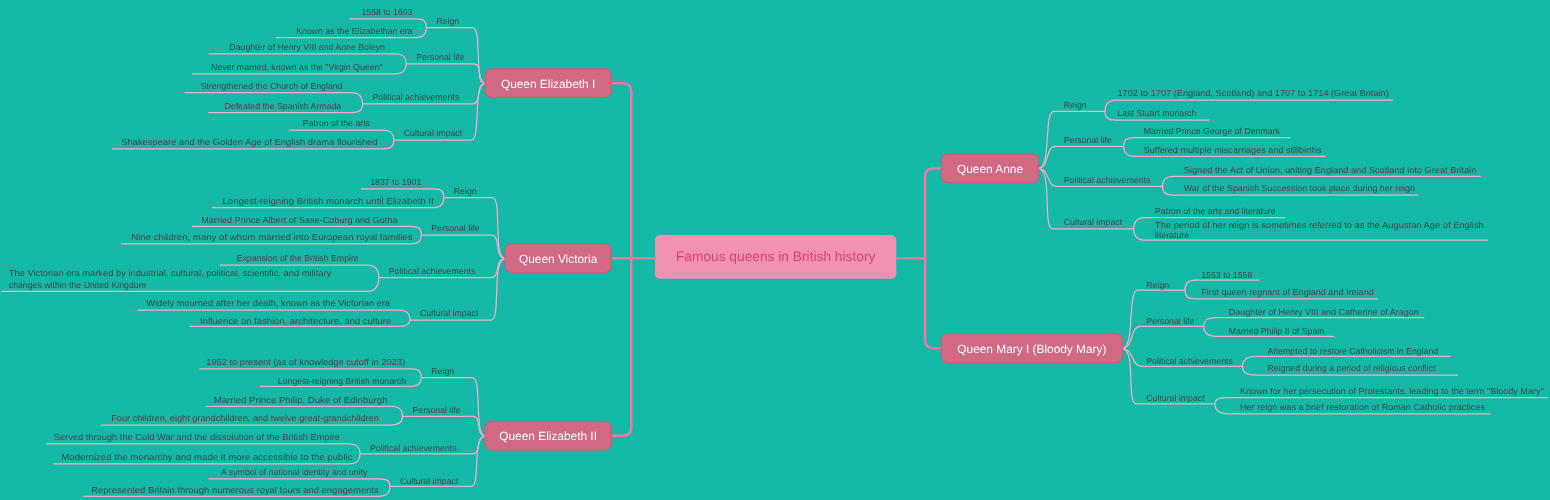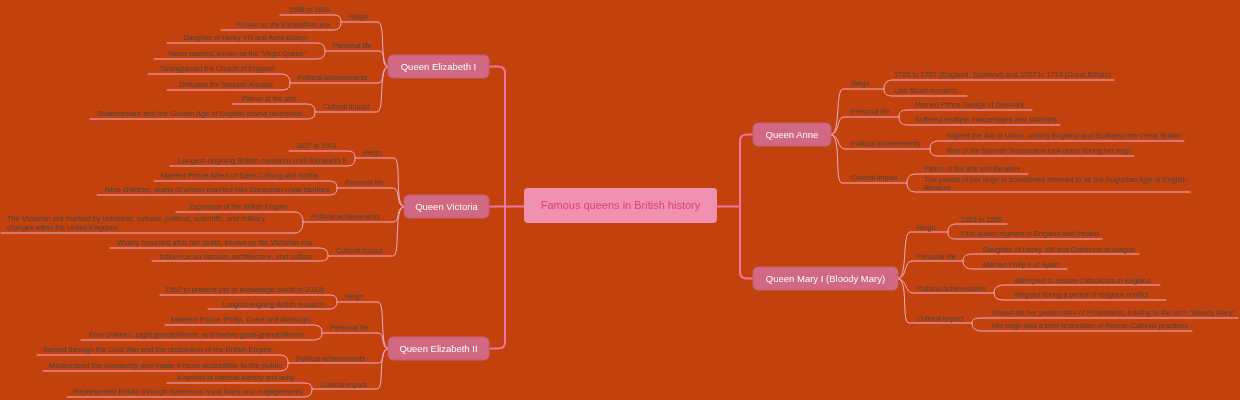--- a/index.html
+++ b/index.html
@@ -1,16 +1,16 @@
 <!DOCTYPE html>
 <html><head>
 <meta charset="utf-8">
 <style>
   html,body{margin:0;padding:0;background:#ffffff;}
-  .stage{position:relative;width:1240px;height:400px;background:#c2410c;overflow:hidden;}
+  .stage{position:relative;width:1240px;height:400px;background:#14b8a6;overflow:hidden;}
   svg text{font-family:"Liberation Sans","DejaVu Sans",sans-serif;}
   .leaf{font-size:7px;fill:#474747;}
   .lbl{font-size:7px;fill:#474747;}
   .ae{text-anchor:end;}
   .qt{font-size:9.5px;fill:#ffffff;text-anchor:middle;}
   .ct{font-size:11px;fill:#dd4372;text-anchor:middle;}
   .branch{fill:none;stroke:#f3adc8;stroke-width:1;stroke-linecap:round;}
   .trunk{fill:none;stroke:#f0759f;stroke-width:2;stroke-linecap:round;}
   .qbox{fill:#d16983;stroke:#c55e7b;stroke-width:1;}
   .cbox{fill:#f191b2;stroke:none;}

